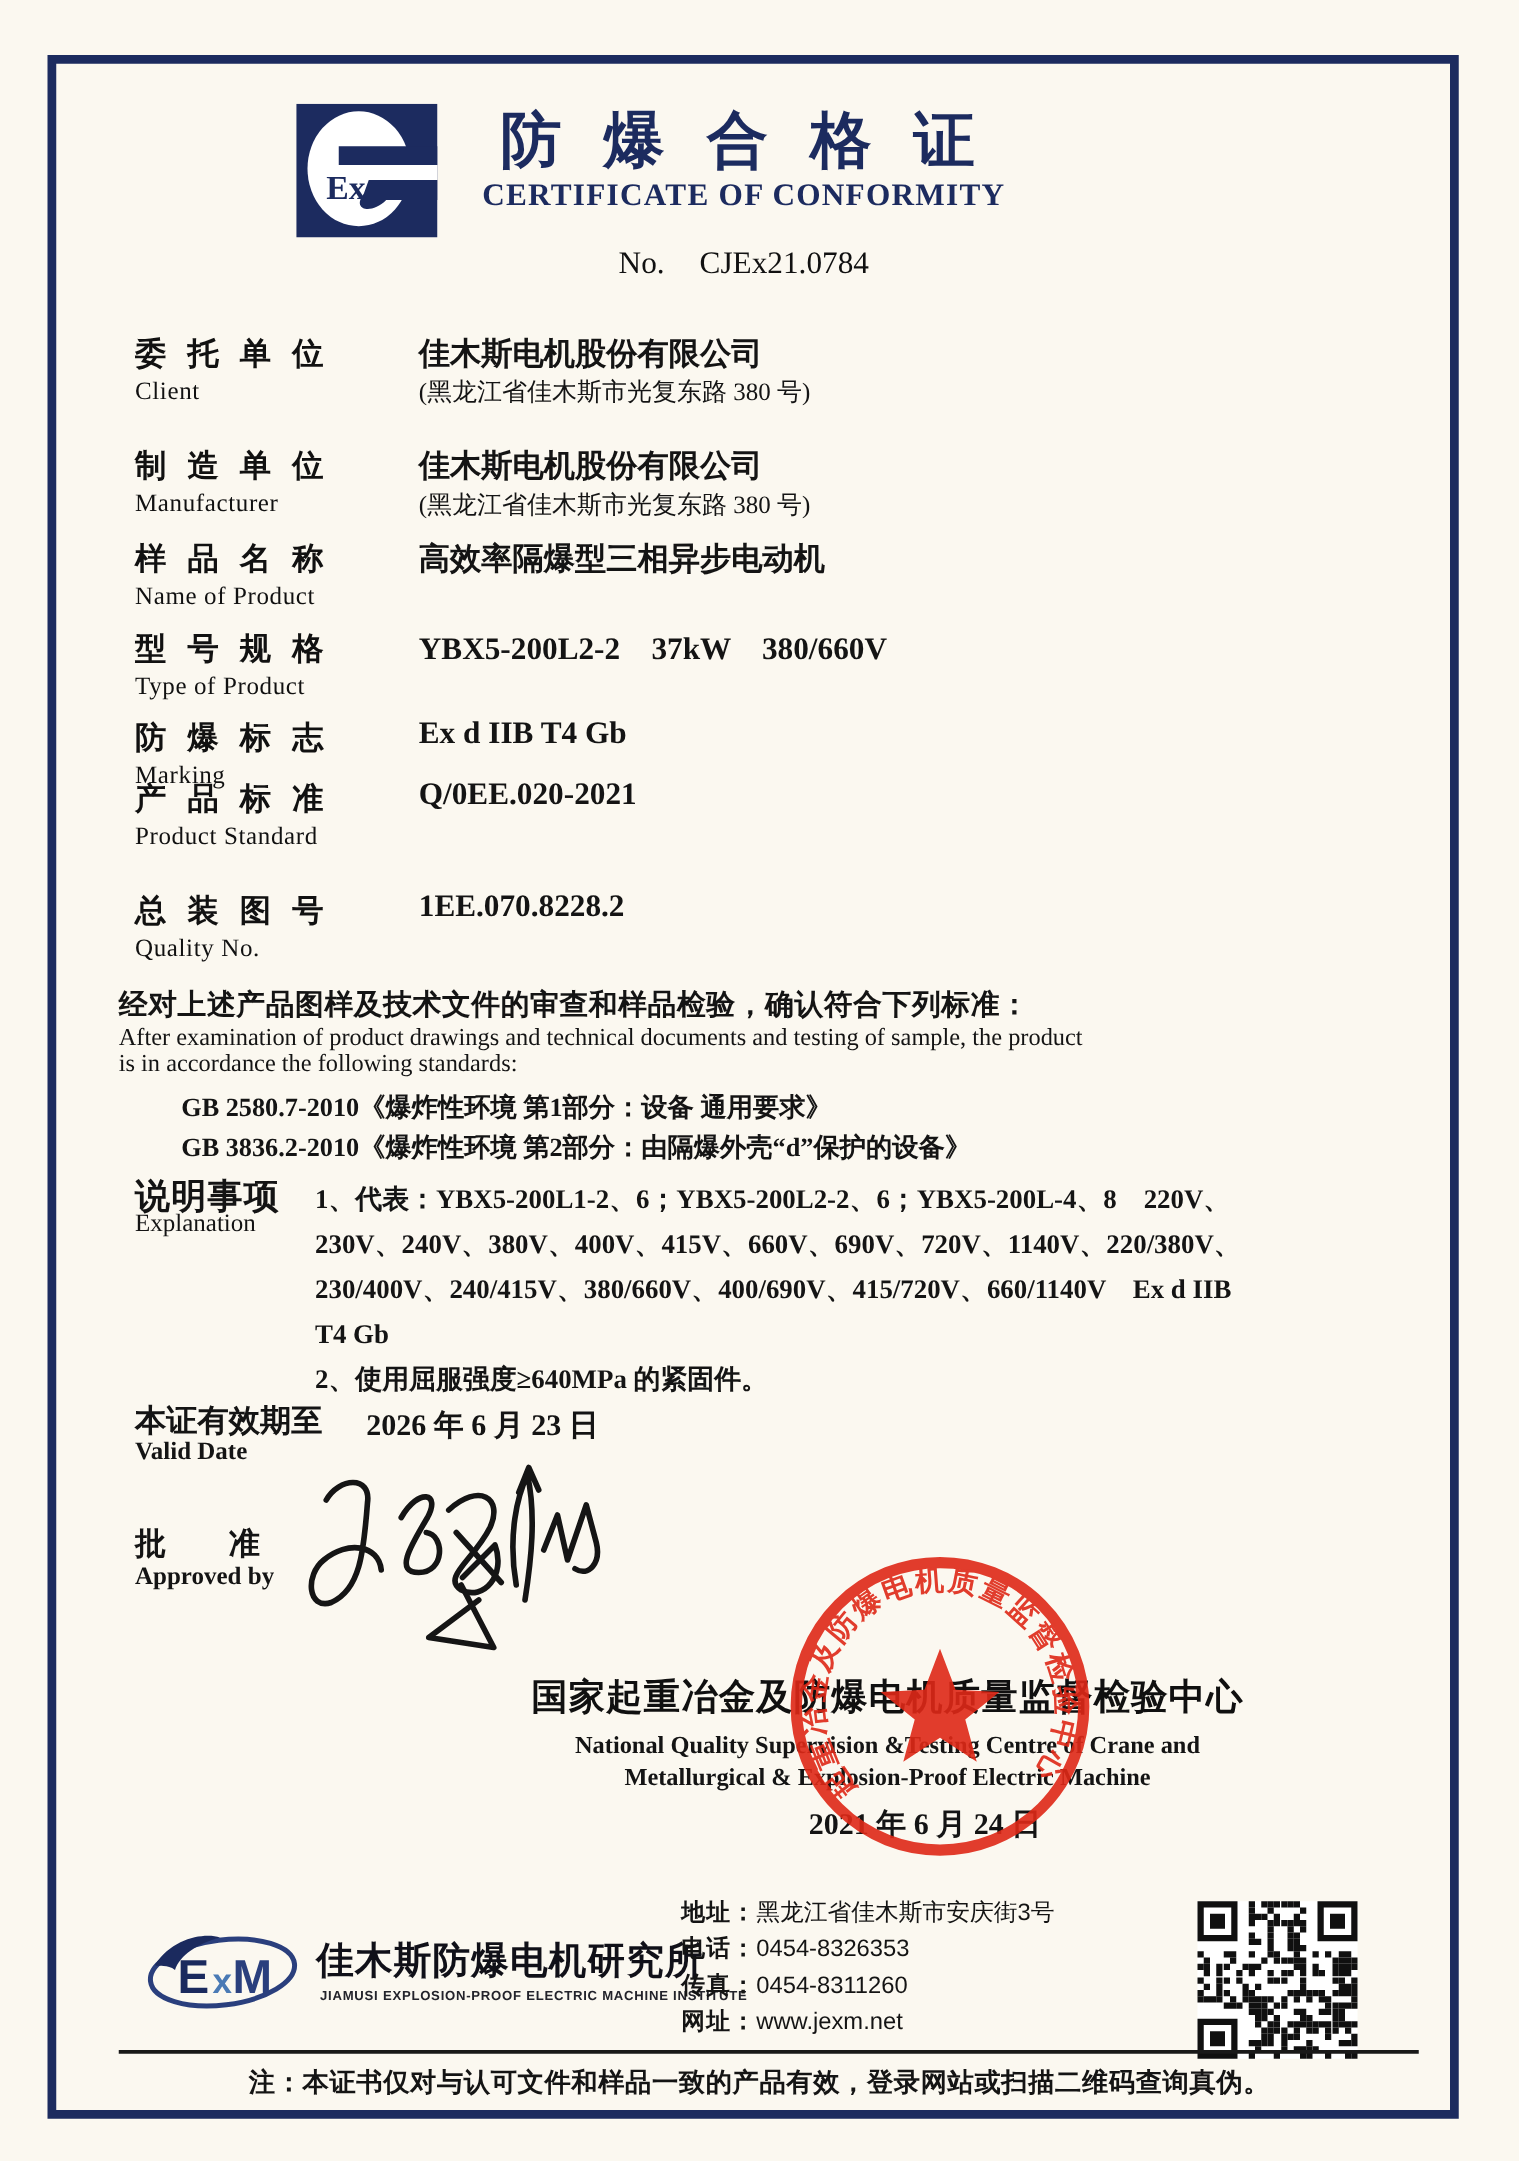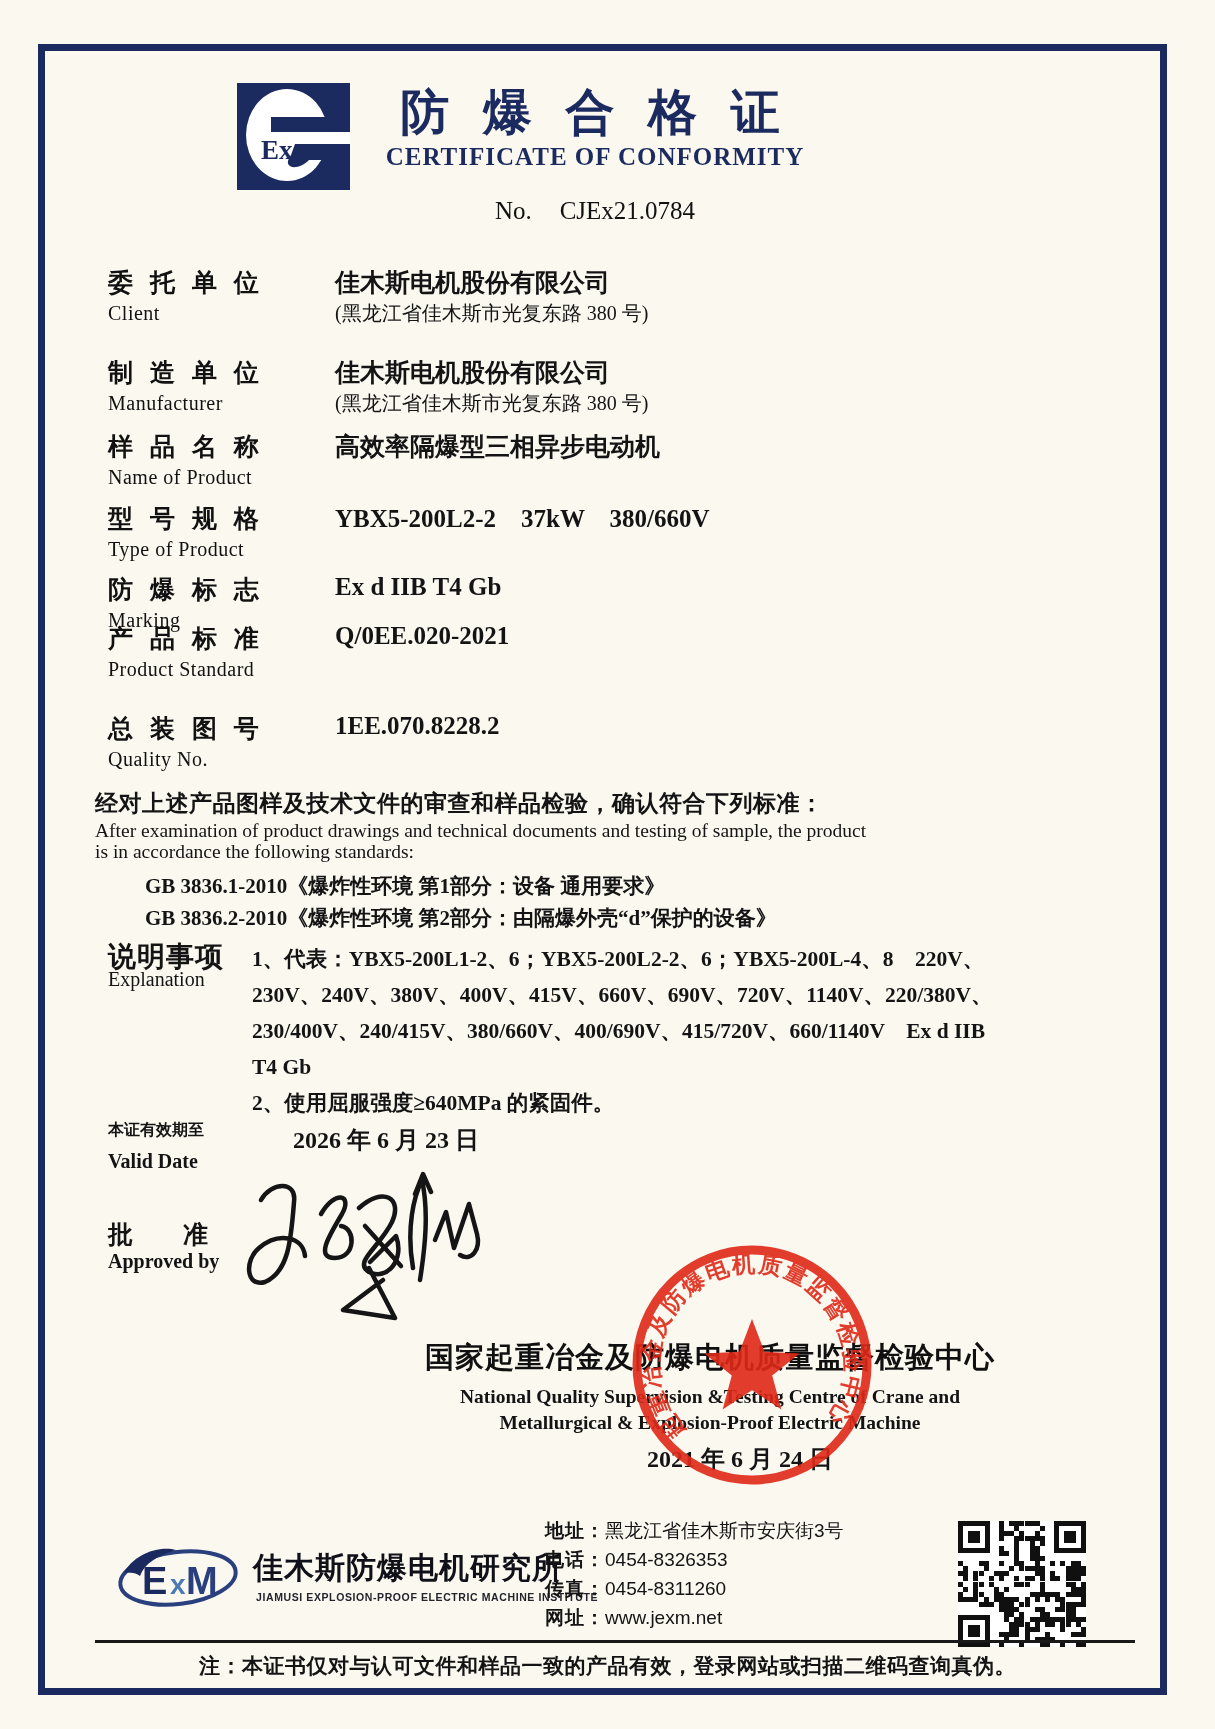--- a/index.html
+++ b/index.html
@@ -28,21 +28,21 @@
   
   .st-cn{left:95px;top:788px;width:1040px;font-size:23px;font-weight:bold;letter-spacing:.5px;}
   .st-en{left:95px;top:820px;width:1040px;font-size:19.5px;line-height:21px;}
   .std1{left:145px;top:872px;font-size:21px;font-weight:600;}
   .std2{left:145px;top:904px;font-size:21px;font-weight:600;}
   
   .exp-label{left:108px;top:938px;font-size:28px;font-weight:bold;letter-spacing:1px;}
   .exp-sub{left:108px;top:968px;font-size:20px;}
   .exp-lines{left:252px;top:941px;width:890px;font-size:21.5px;line-height:36px;font-weight:600;}
   
-  .valid-label{left:108px;top:1120px;font-size:16px;font-weight:bold;}
+  .valid-label{left:108px;top:1120px;font-size:25px;font-weight:bold;}
   .valid-sub{left:108px;top:1150px;font-size:20px;font-weight:bold;}
   .valid-val{left:293px;top:1124px;font-size:24px;font-weight:600;}
   .appr-label{left:108px;top:1218px;font-size:25px;font-weight:bold;}
   .appr-sub{left:108px;top:1250px;font-size:20px;font-weight:bold;}
   
   .issuer{left:380px;top:1338px;width:660px;text-align:center;}
   .issuer-cn{font-size:29px;font-weight:bold;letter-spacing:1px;color:#101010;}
   .issuer-en{font-family:"Liberation Serif",serif;font-size:19.5px;font-weight:bold;line-height:26px;margin-top:6px;}
   .issue-date{left:430px;top:1443px;width:620px;text-align:center;font-size:24px;font-weight:600;}
   
@@ -117,21 +117,21 @@
     <div class="flabel">总 装 图 号</div>
     <div class="fsub">Quality No.</div>
     <div class="fval">1EE.070.8228.2</div>
   </div>
 
   <div class="abs st-en serif">
     <div>After examination of product drawings and technical documents and testing of sample, the product</div>
     <div>is in accordance the following standards:</div>
   </div>
   <div class="abs st-cn">经对上述产品图样及技术文件的审查和样品检验，确认符合下列标准：</div>
-  <div class="abs std1 serif">GB 3836.1-2010《爆炸性环境 第1部分：设备 通用要求》</div>
+  <div class="abs std1 serif">GB 2580.7-2010《爆炸性环境 第1部分：设备 通用要求》</div>
   <div class="abs std2 serif">GB 3836.2-2010《爆炸性环境 第2部分：由隔爆外壳“d”保护的设备》</div>
 
   <div class="abs exp-label">说明事项</div>
   <div class="abs exp-sub serif">Explanation</div>
   <div class="abs exp-lines serif">
     <div>1、代表：YBX5-200L1-2、6；YBX5-200L2-2、6；YBX5-200L-4、8　220V、</div>
     <div>230V、240V、380V、400V、415V、660V、690V、720V、1140V、220/380V、</div>
     <div>230/400V、240/415V、380/660V、400/690V、415/720V、660/1140V　Ex d IIB</div>
     <div>T4 Gb</div>
     <div>2、使用屈服强度≥640MPa 的紧固件。</div>

